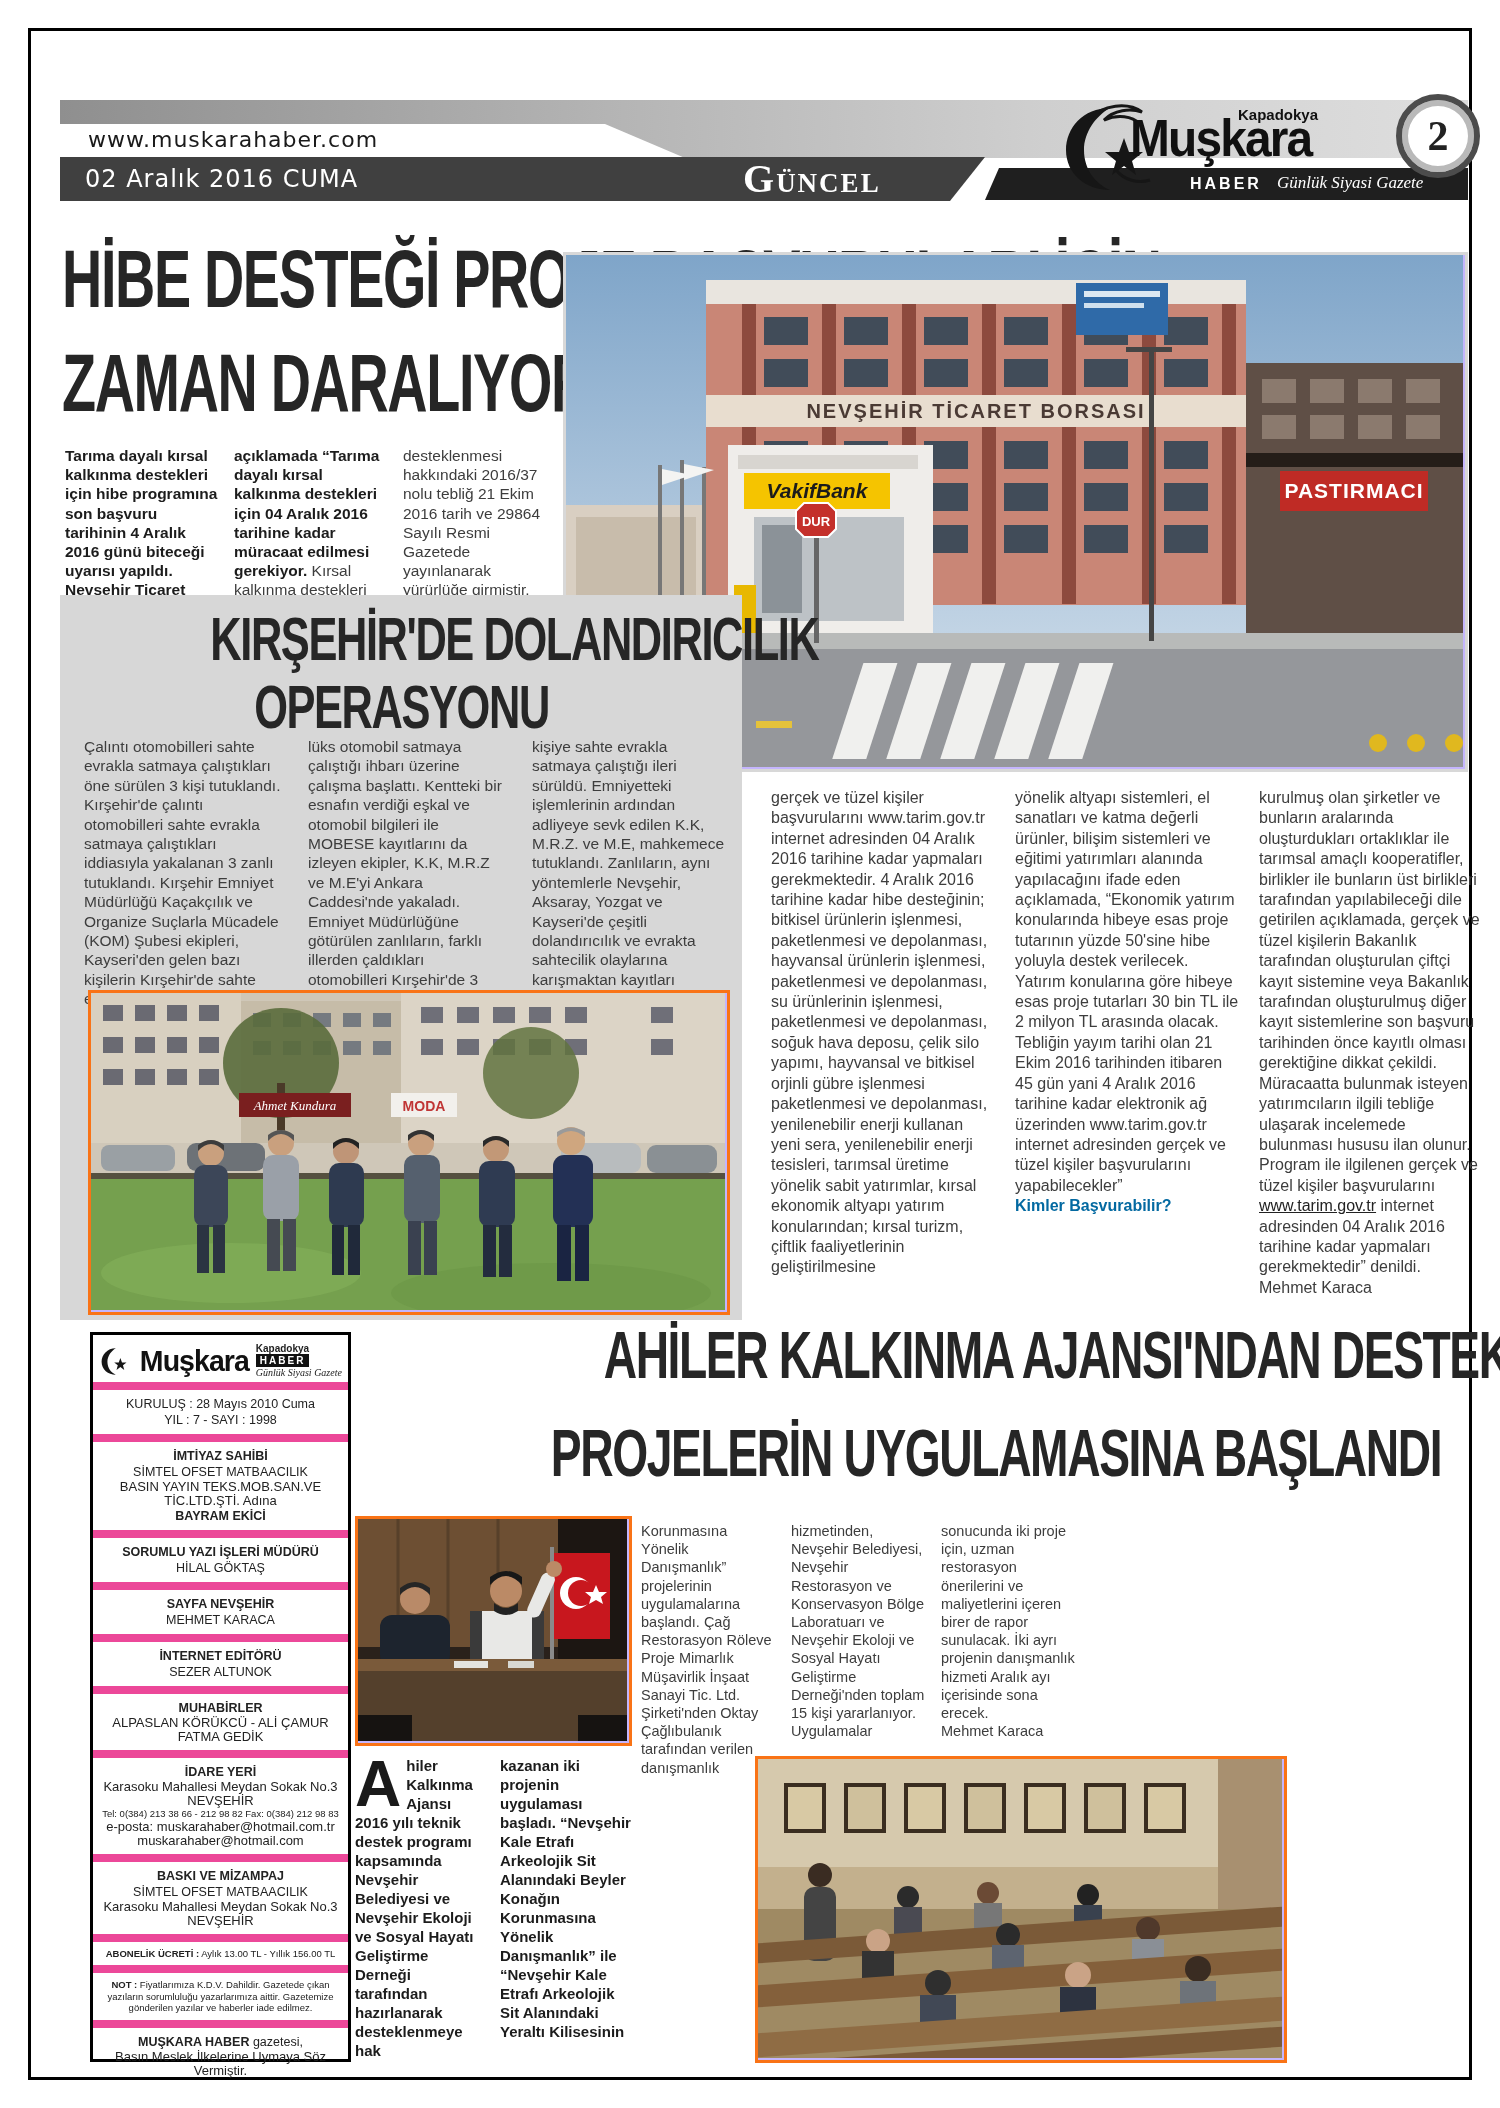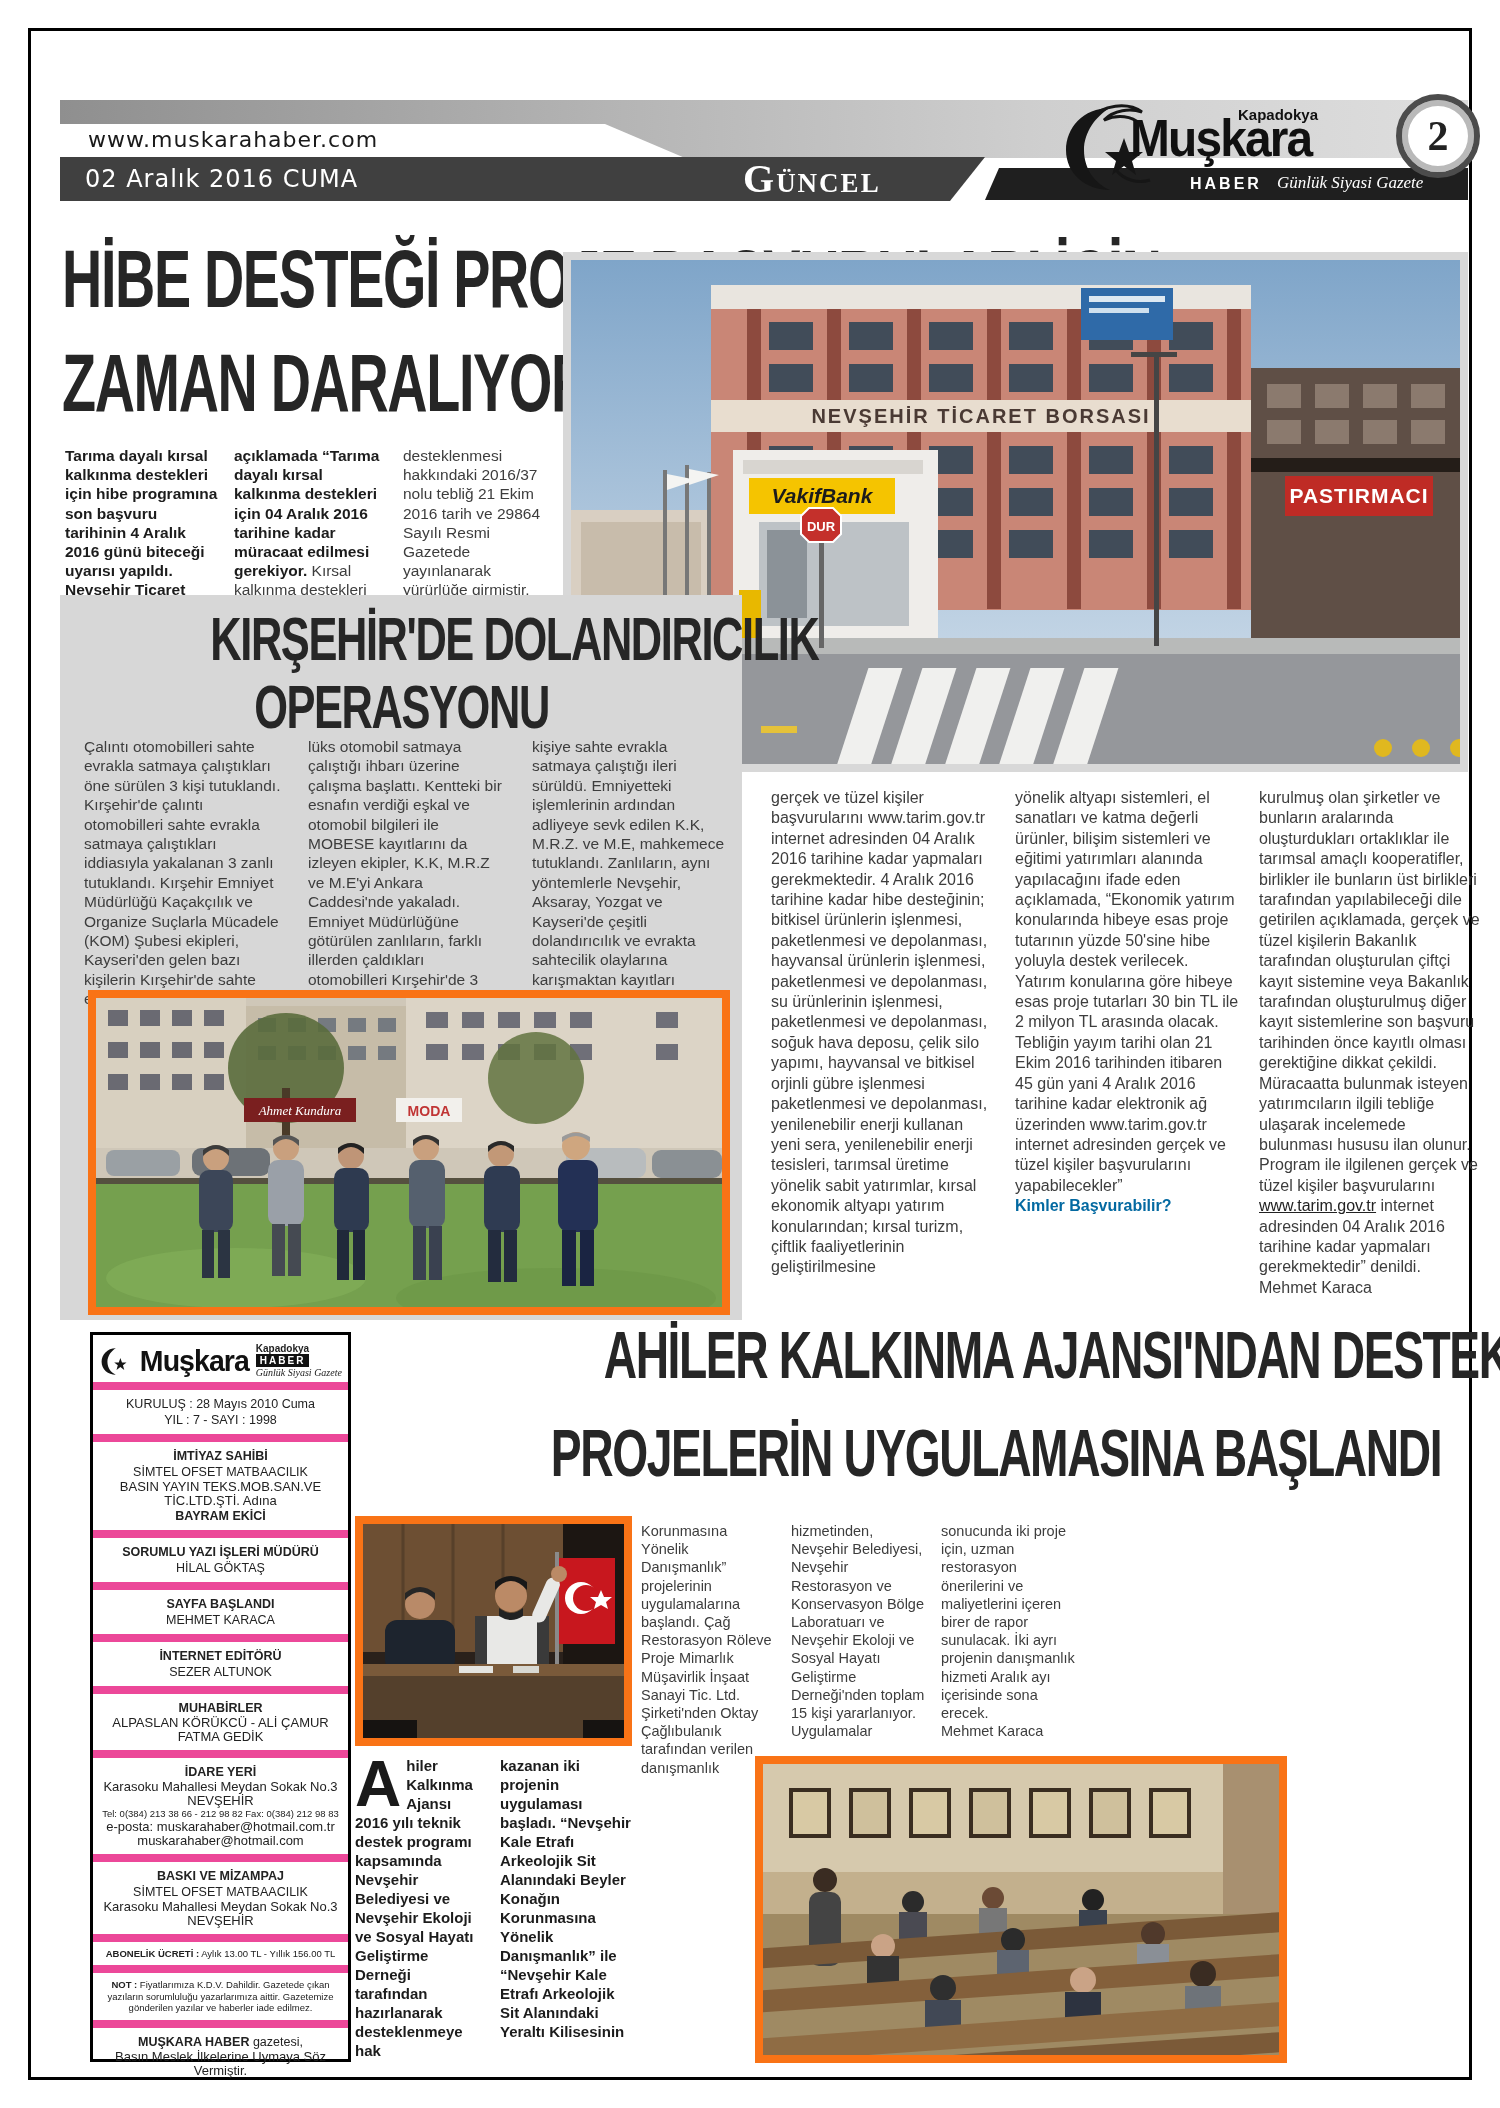--- a/index.html
+++ b/index.html
@@ -72,21 +72,21 @@
   .a3cols .col{width:136px;margin-right:14px;}
   .a3cols .col:last-child{margin-right:0;}
   .a3cols .bodytxt{font-size:14.5px;line-height:18.2px;}
   .leadwrap{left:355px;top:1756px;width:277px;}
   .leadwrap .col{width:132px;margin-right:13px;}
   .leadwrap .col:last-child{margin-right:0;}
   .leadwrap .bodytxt{font-size:15px;line-height:19px;font-weight:bold;color:#1c1c1c;}
   .dropcap{float:left;font-size:64px;line-height:52px;font-weight:bold;margin:2px 5px 0 0;color:#1a1a1a;}
 
   
-  .photo{box-sizing:border-box;border:8px solid #f97316;background:#a16207;overflow:hidden;}
+  .photo{box-sizing:border-box;border:3px solid #f97316;background:#c4b5fd;overflow:hidden;}
   .photo svg{display:block;}
   .ph-building{left:563px;top:252px;width:905px;height:520px;border-color:#d8d8d8;}
   .ph-police{left:88px;top:990px;width:642px;height:325px;}
   .ph-interview{left:355px;top:1516px;width:277px;height:230px;}
   .ph-meeting{left:755px;top:1756px;width:532px;height:307px;}
 
   
   .mastbox{left:90px;top:1332px;width:255px;height:724px;border:3px solid #000;background:#fff;
            display:flex;flex-direction:column;}
   .mh-logo{padding:8px 4px 4px 4px;display:flex;align-items:center;justify-content:center;gap:4px;}
@@ -434,21 +434,21 @@
           <div class="mh-line mh-b">İMTİYAZ SAHİBİ</div>
           <div class="mh-line">SİMTEL OFSET MATBAACILIK</div>
           <div class="mh-line mh-s">BASIN YAYIN TEKS.MOB.SAN.VE TİC.LTD.ŞTİ. Adına</div>
           <div class="mh-line mh-b">BAYRAM EKİCİ</div>
         </div>
         <div class="mh-sec">
           <div class="mh-line mh-b">SORUMLU YAZI İŞLERİ MÜDÜRÜ</div>
           <div class="mh-line">HİLAL GÖKTAŞ</div>
         </div>
         <div class="mh-sec">
-          <div class="mh-line mh-b">SAYFA BAŞLANDI</div>
+          <div class="mh-line mh-b">SAYFA NEVŞEHİR</div>
           <div class="mh-line">MEHMET KARACA</div>
         </div>
         <div class="mh-sec">
           <div class="mh-line mh-b">İNTERNET EDİTÖRÜ</div>
           <div class="mh-line">SEZER ALTUNOK</div>
         </div>
         <div class="mh-sec">
           <div class="mh-line mh-b">MUHABİRLER</div>
           <div class="mh-line mh-s">ALPASLAN KÖRÜKCÜ - ALİ ÇAMUR</div>
           <div class="mh-line mh-s">FATMA GEDİK</div>

